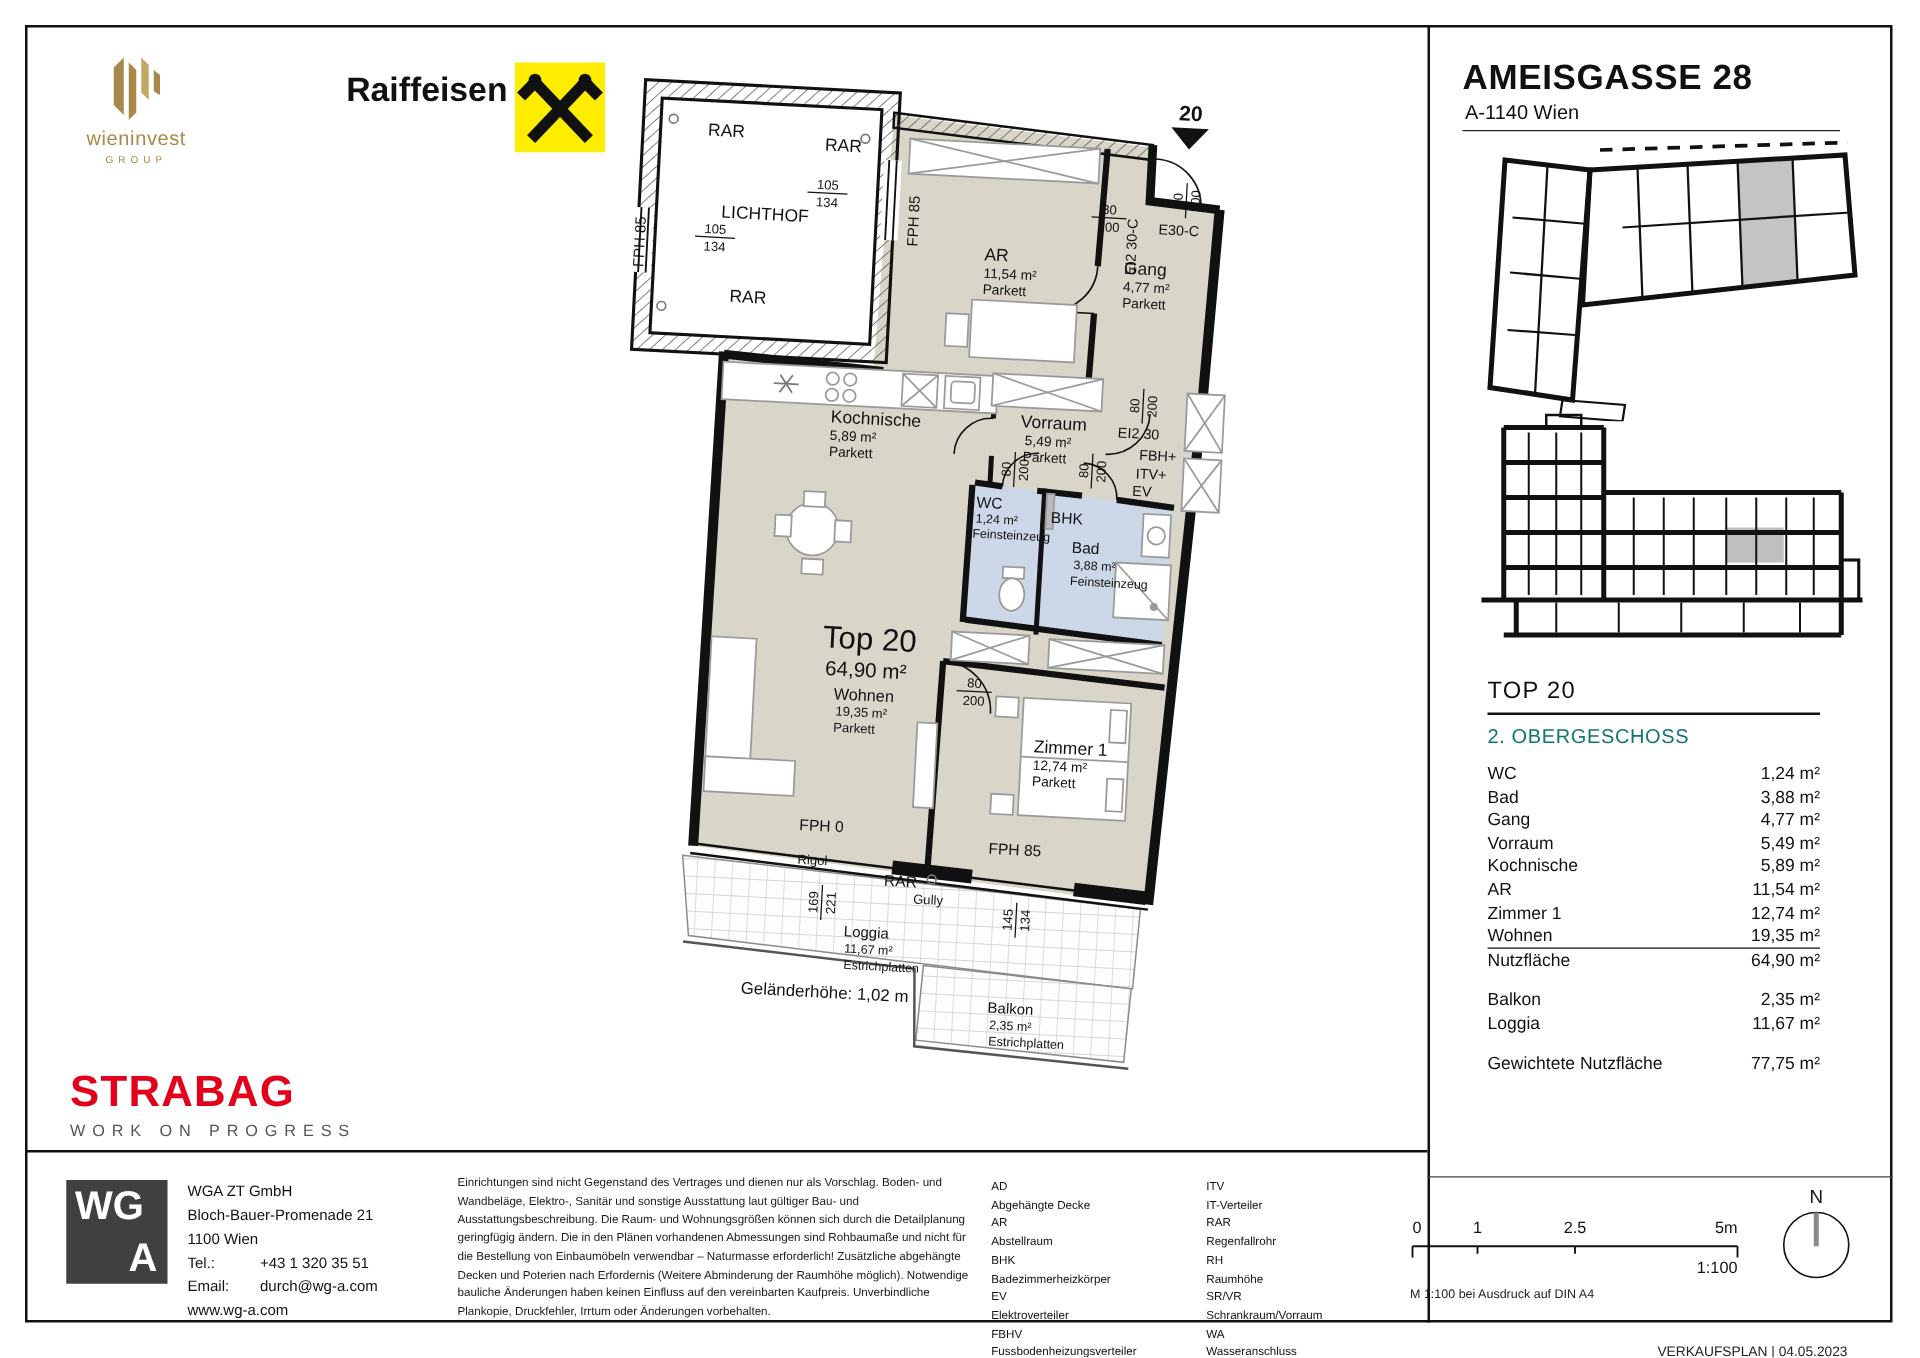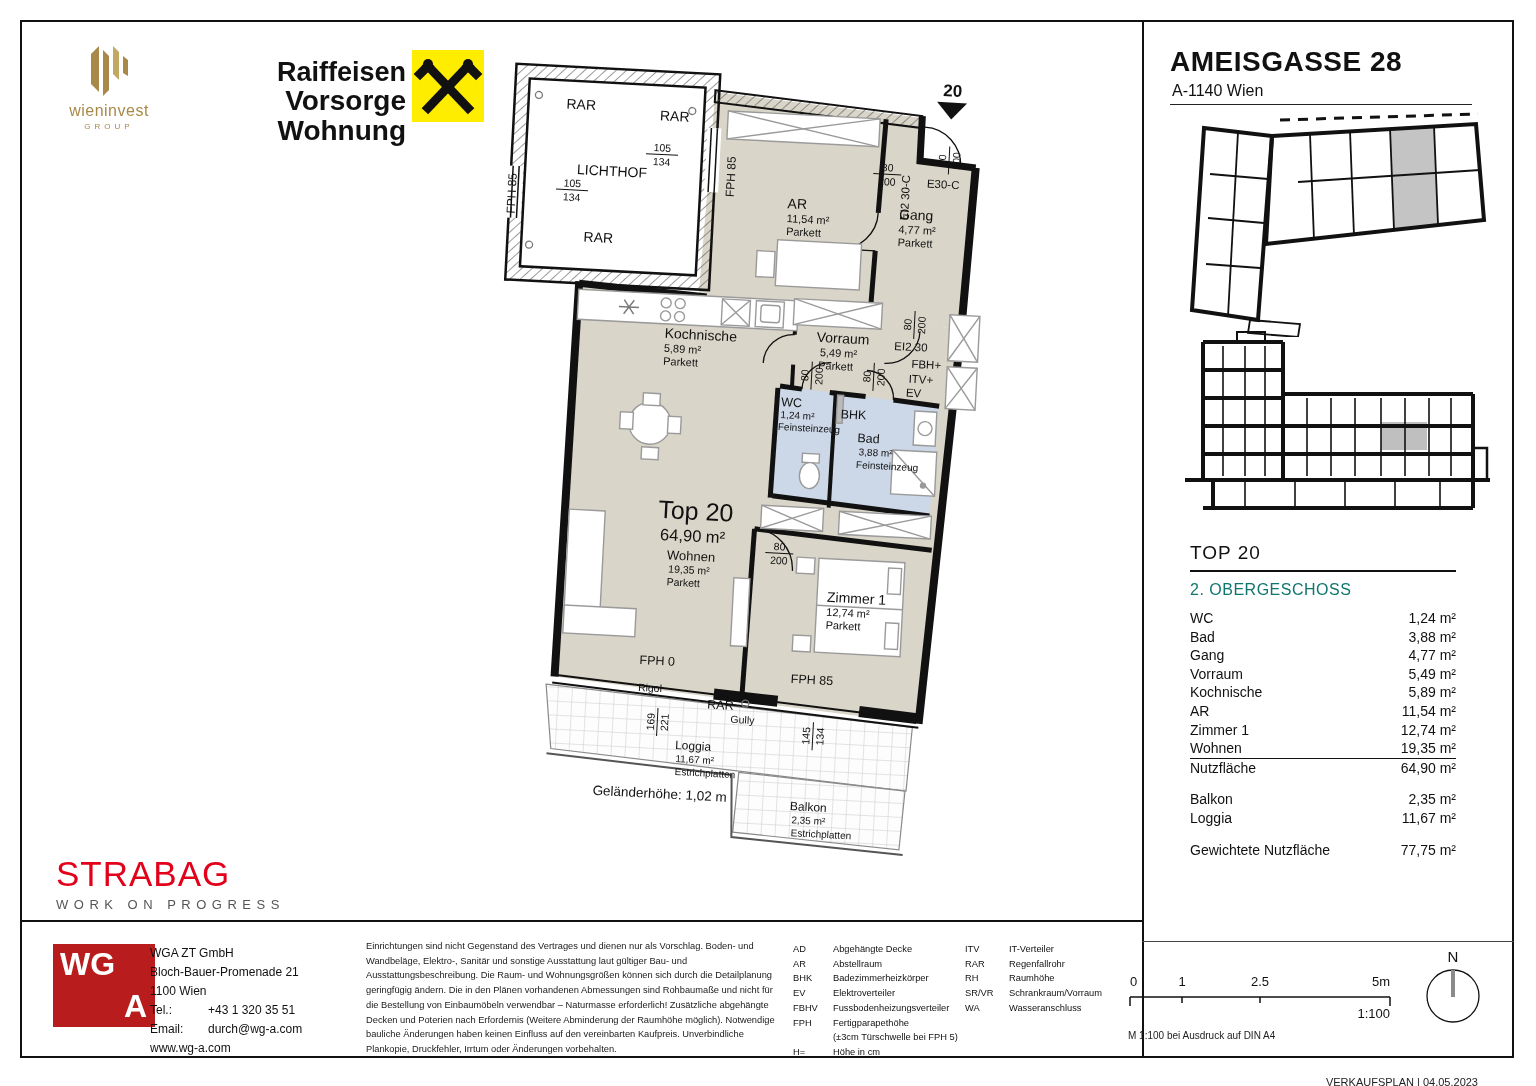--- a/index.html
+++ b/index.html
@@ -25,32 +25,32 @@
   .sum{left:1190px;top:542px;width:266px;}
   .sum .t{font-size:19px;letter-spacing:1px;}
   .sum .trule{border-top:2px solid #111;margin-top:6px;}
   .sum .fl{font-size:16px;letter-spacing:.5px;margin-top:9px;color:#0f766e;}
   .sum .rows{margin-top:10px;font-size:14px;}
   .srow{display:flex;justify-content:space-between;line-height:18.6px;}
   .srow.total{border-top:1.5px solid #111;}
   .gap12{height:13px;}
   
   .strabag{left:56px;top:856px;}
-  .strabag .n{font-size:35px;font-weight:normal;color:#e2001a;letter-spacing:1px;line-height:1;}
+  .strabag .n{font-size:35px;font-weight:bold;color:#e2001a;letter-spacing:1px;line-height:1;}
   .strabag .tg{font-size:13px;color:#555;letter-spacing:5.5px;margin-top:6px;}
-  .wga-logo{left:53px;top:944px;width:102px;height:83px;background:#b91c1c;color:#fff;}
+  .wga-logo{left:53px;top:944px;width:81px;height:83px;background:#404040;color:#fff;}
   .wga-logo .wg{position:absolute;left:7px;top:2px;font-size:32px;font-weight:bold;}
   .wga-logo .a{position:absolute;right:8px;bottom:2px;font-size:32px;font-weight:bold;}
   .contact{left:150px;top:944px;font-size:12px;line-height:19px;}
   .contact .lb{display:inline-block;width:58px;}
   .disclaimer{left:366px;top:939px;width:414px;font-size:9.3px;line-height:14.7px;color:#1a1a1a;}
   .legend{top:942px;font-size:9.3px;line-height:14.7px;}
   .legend.g1{left:793px;width:168px;}
   .legend.g2{left:965px;width:150px;}
-  .lrow{display:flex;}
+  .lrow{display:flex;flex-direction:column;}
   .legend.g1 .ab{width:40px;flex:none;}
   .legend.g2 .ab{width:44px;flex:none;}
   .fn-left{left:1128px;top:1030px;font-size:10px;color:#222;}
   .fn-right{left:1250px;top:1076px;width:228px;text-align:right;font-size:11px;color:#222;}
   
   .plan-svg{left:458px;top:66px;transform:rotate(3deg);transform-origin:50% 50%;}
   svg text{font-family:"Liberation Sans", sans-serif;fill:#111;}
   .rl{font-size:14px;}
   .rs{font-size:11px;}
   .dimt{font-size:10.5px;text-anchor:middle;}
@@ -72,21 +72,20 @@
       <polygon points="26,10 32,16 32,50 26,56" fill="#a8894a"></polygon>
       <polygon points="36,6 42,12 42,40 36,34" fill="#c3a863"></polygon>
       <polygon points="46,16 51,20 51,36 46,33" fill="#a8894a"></polygon>
     </svg>
     <div class="nm">wieninvest</div>
     <div class="gr">GROUP</div>
   </div>
 
   <div class="abs raiff">
     <div class="l1">Raiffeisen</div>
-    <div class="l2">Vorsorge Wohnung</div>
   </div>
   <svg class="abs" style="left:412px;top:48px;" width="72" height="74" viewBox="0 0 72 74">
     <rect x="0" y="2" width="72" height="72" fill="#ffed00"></rect>
     <g stroke="#111" stroke-width="9" stroke-linecap="square">
       <line x1="16" y1="18" x2="56" y2="60"></line>
       <line x1="56" y1="18" x2="16" y2="60"></line>
       <line x1="16" y1="18" x2="8" y2="26"></line>
       <line x1="56" y1="18" x2="64" y2="26"></line>
     </g>
     <circle cx="16" cy="16" r="5" fill="#111"></circle>

